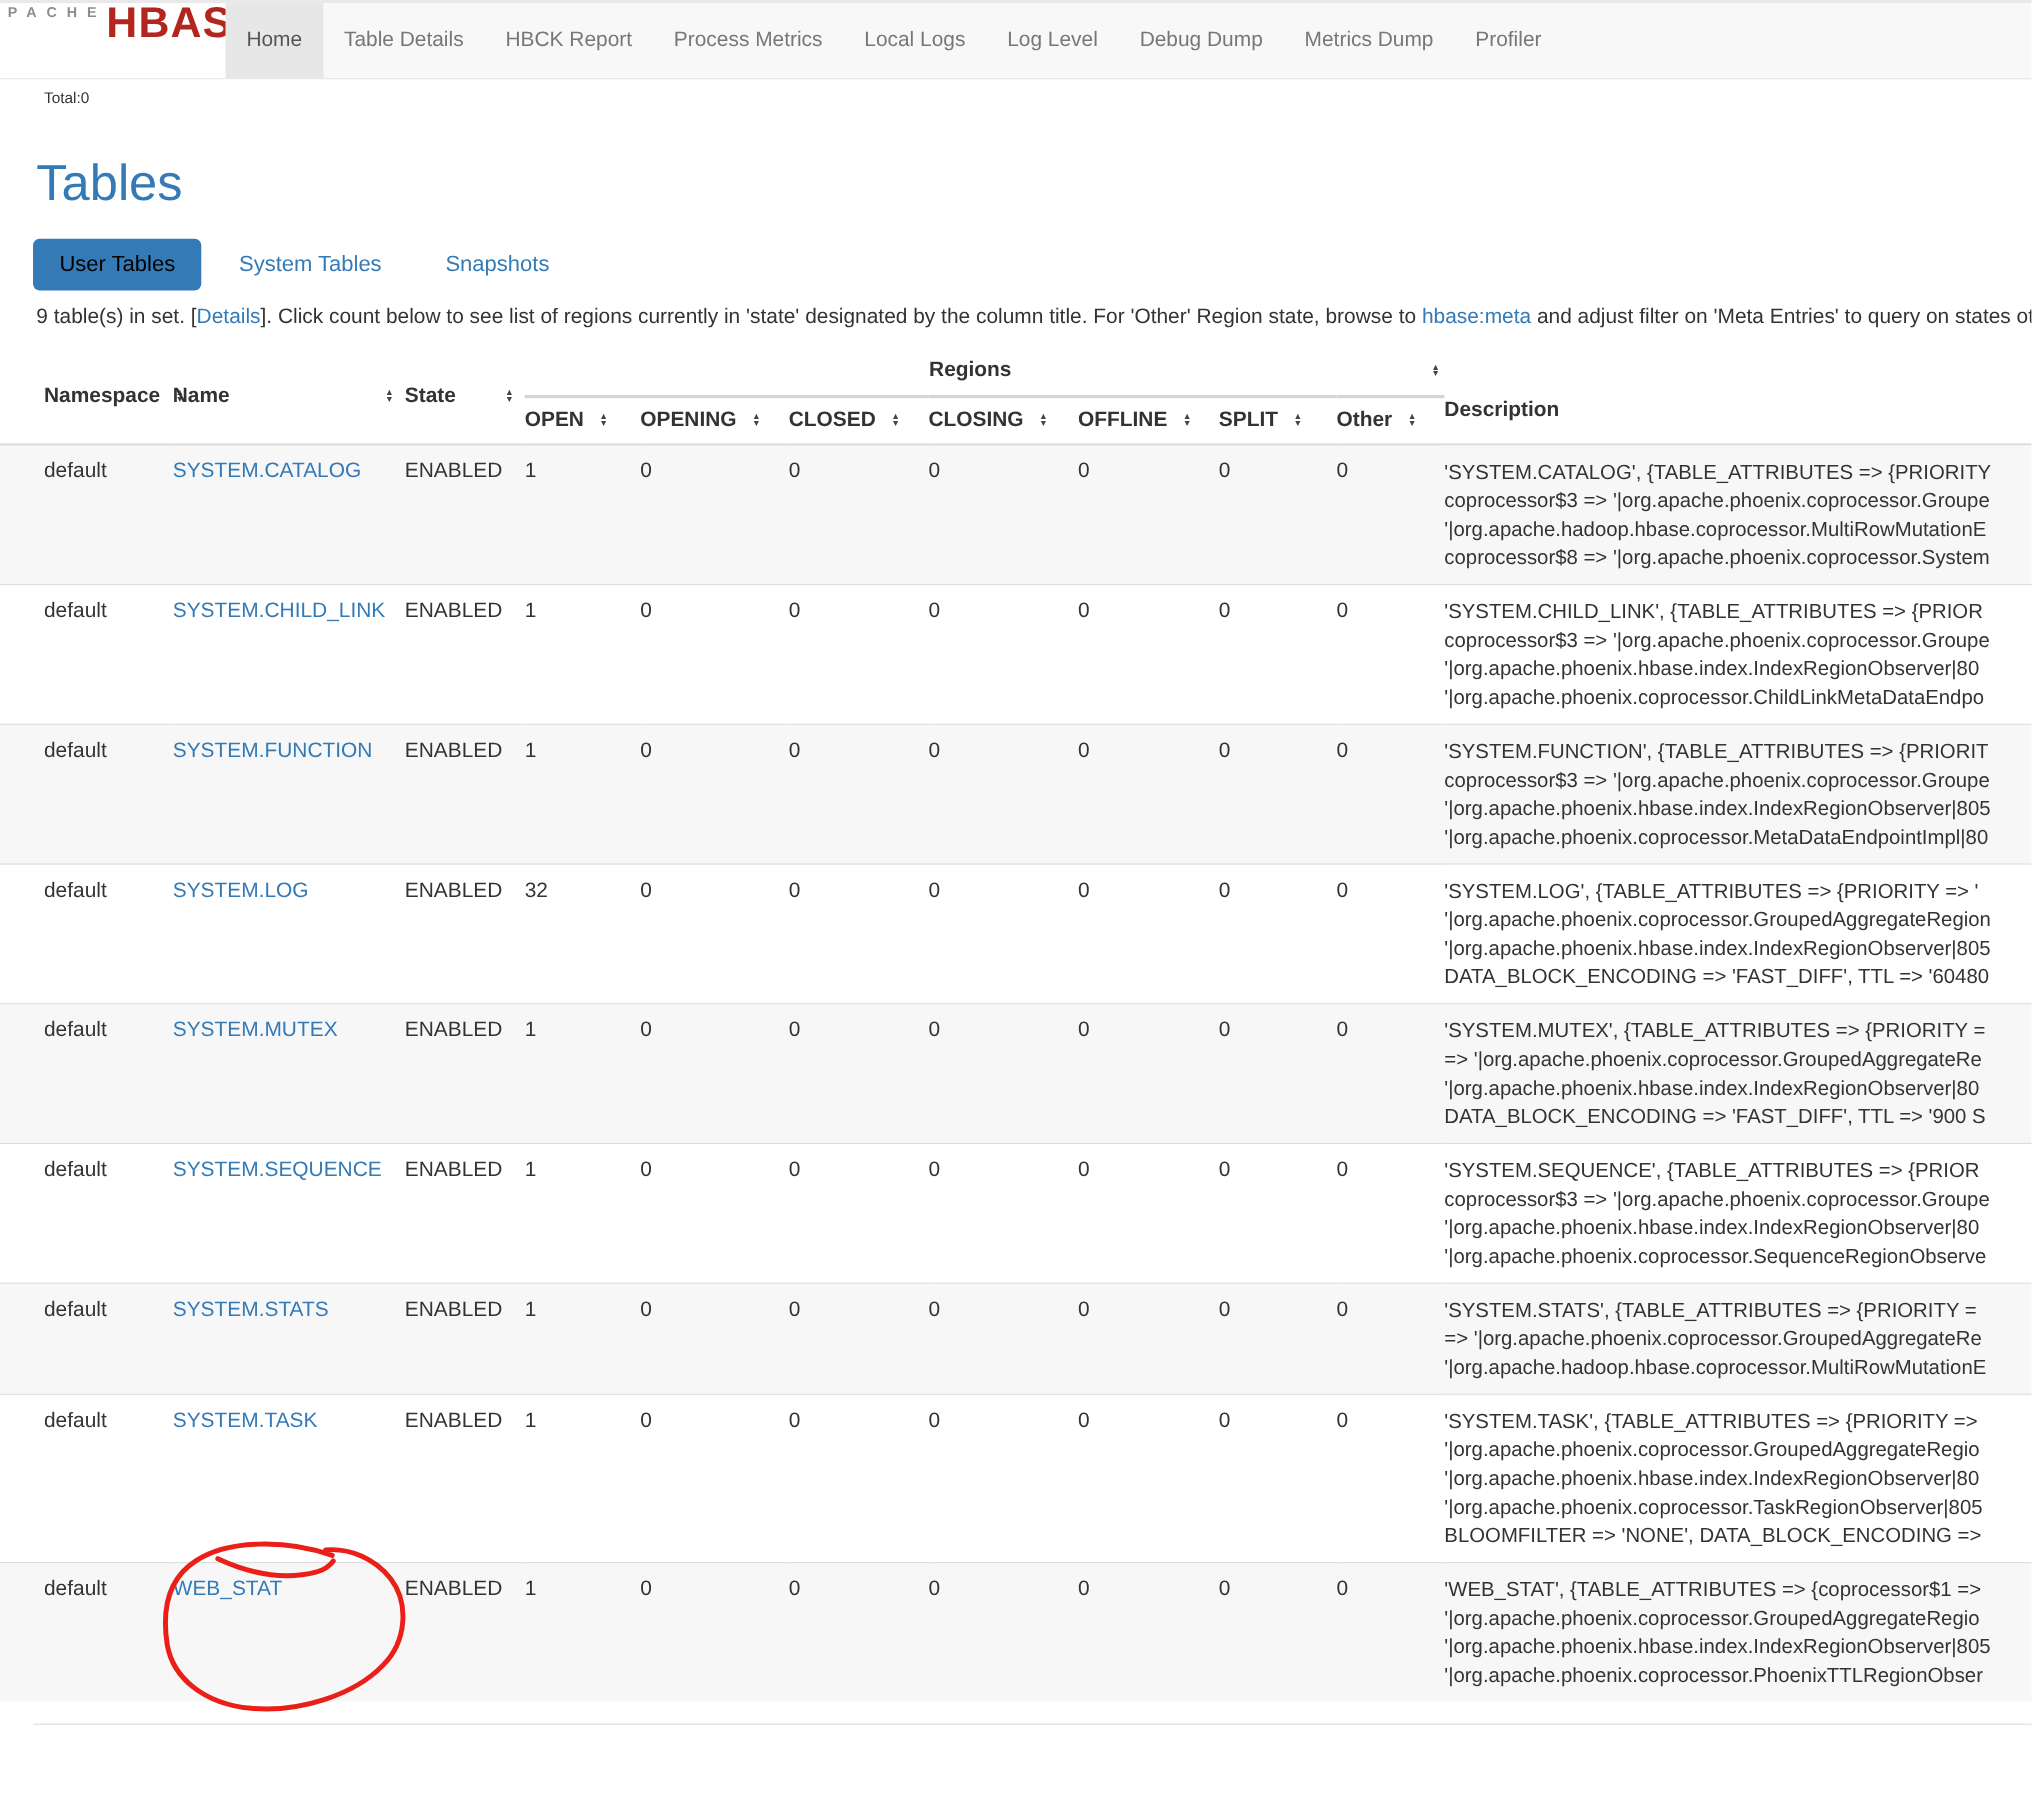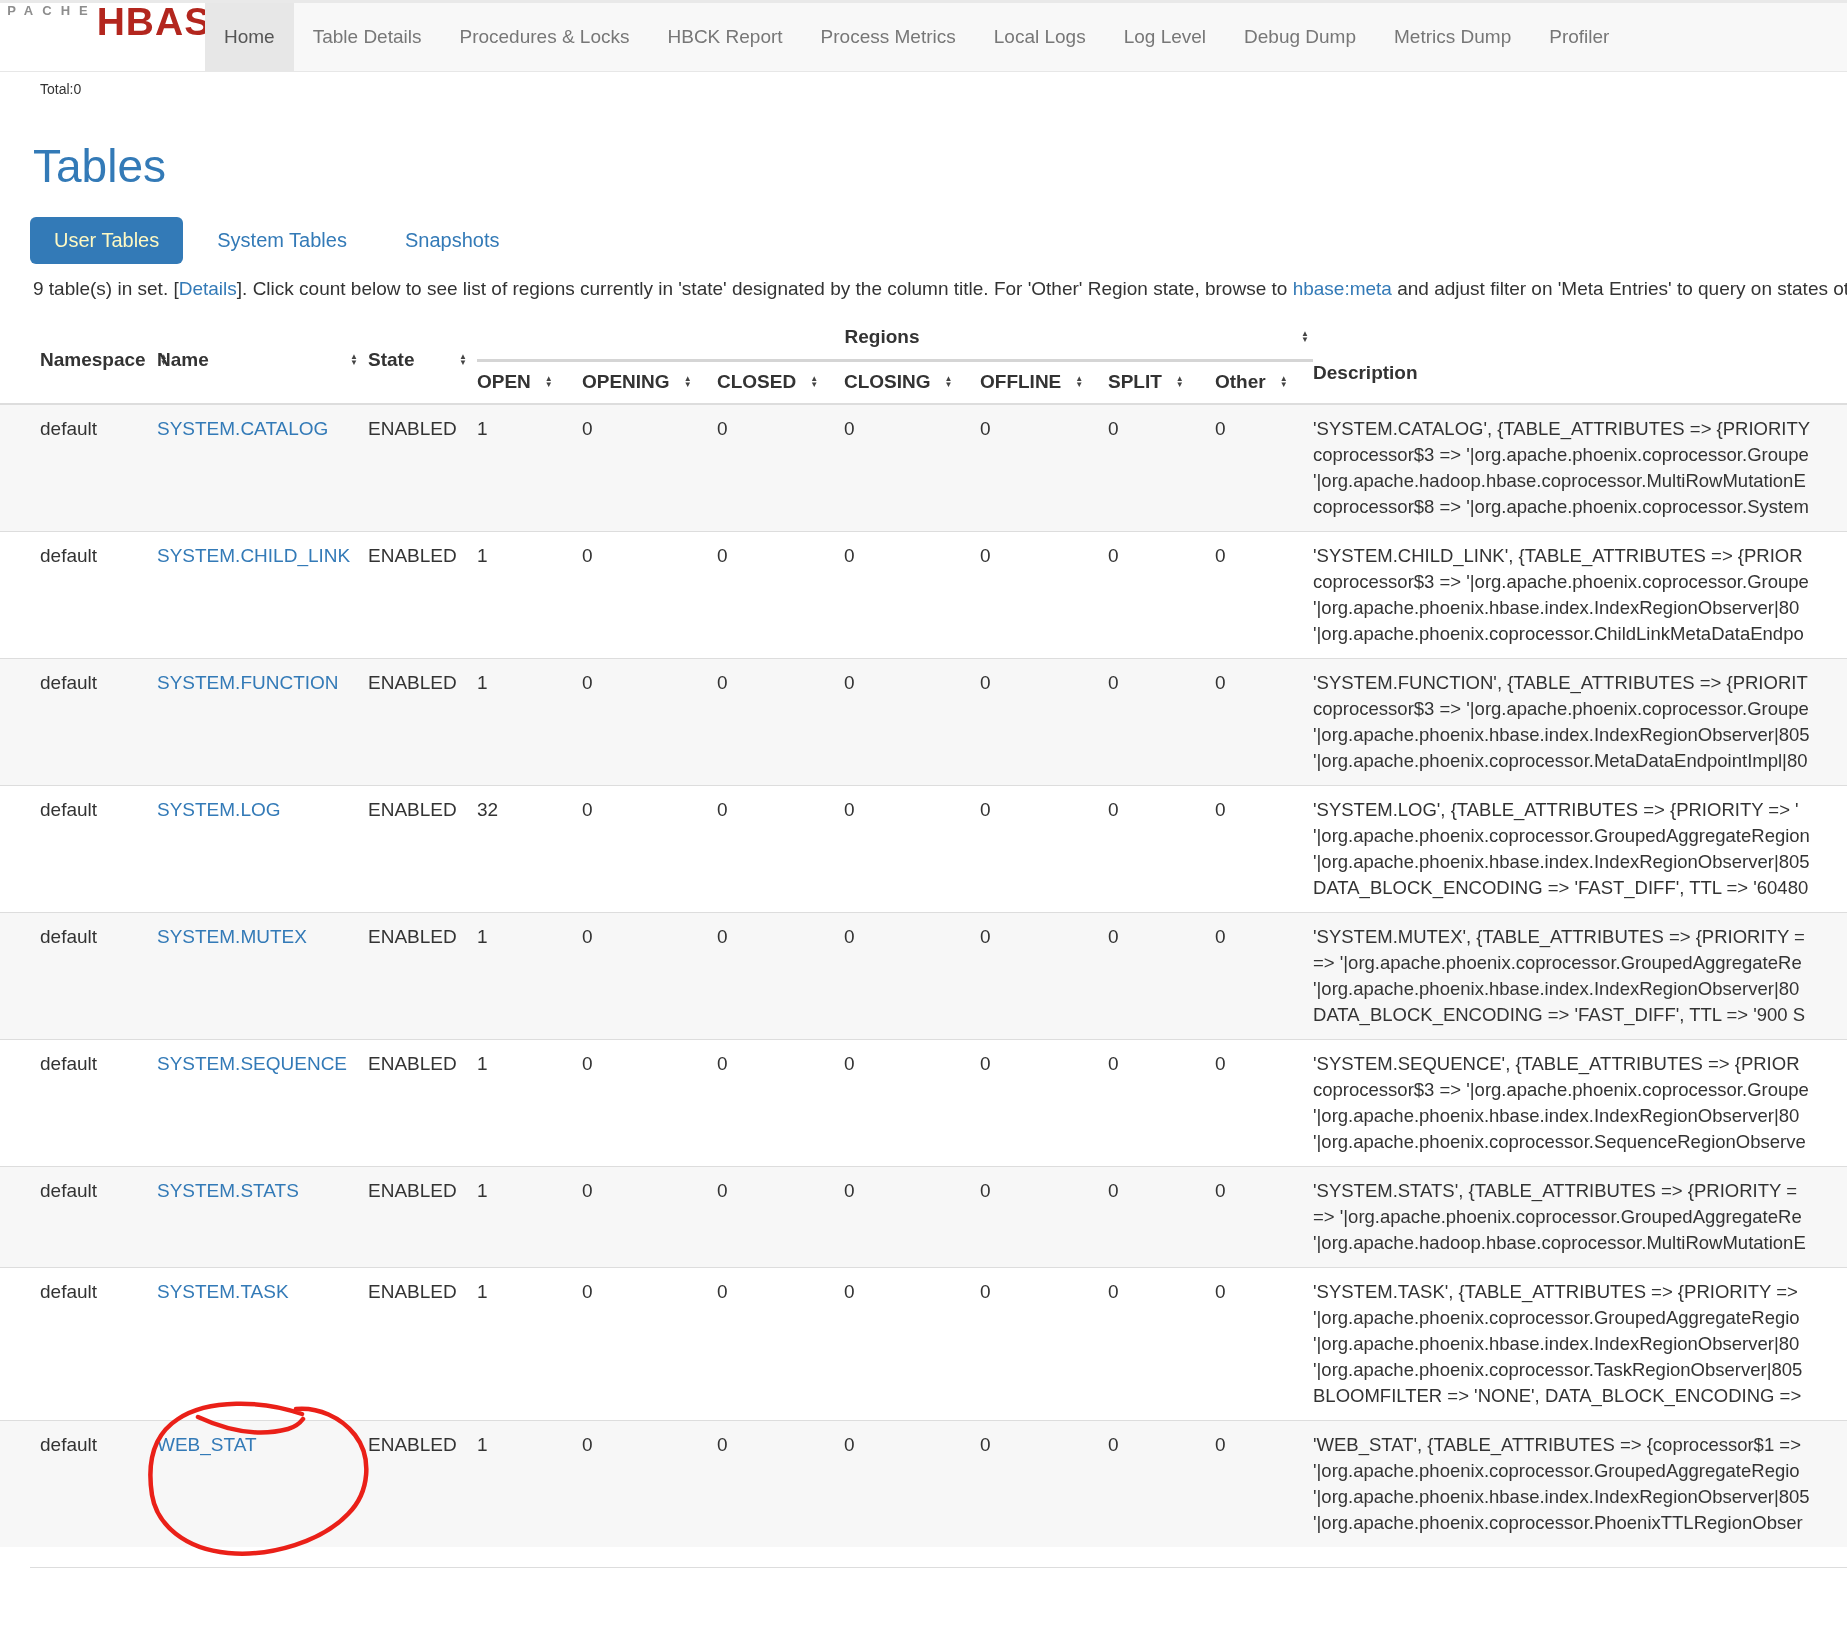--- a/index.html
+++ b/index.html
@@ -17,21 +17,21 @@
   .nav-item { display: flex; align-items: center; padding: 0 19px; font-size: 19px;
     color: #777; text-decoration: none; cursor: pointer; }
   .nav-item.active { background: #e7e7e7; color: #555; }
 
   
   .total-line { margin: 9px 4px 0 40px; font-size: 14px; }
   h1.page-title { margin: 42px 0 0 33px; font-size: 46px; font-weight: 500; color: #337ab7; }
   .pills { margin: 24px 0 0 30px; display: flex; gap: 10px; }
   .pill { padding: 12px 24px; font-size: 20px; border-radius: 6px; color: #337ab7;
     text-decoration: none; cursor: pointer; }
-  .pill.active { background: #337ab7; color: #fef9c3; }
+  .pill.active { background: #337ab7; color: #000000; }
   .summary { margin: 14px 0 0 33px; font-size: 19px; white-space: pre; overflow: hidden; }
   .summary a, a.table-link { color: #337ab7; text-decoration: none; cursor: pointer; }
 
   
   table.tables { margin-top: 16px; width: 1847px; border-collapse: collapse; table-layout: fixed; }
   thead { border-bottom: 2px solid #ddd; }
   th { text-align: left; font-size: 19px; font-weight: bold; color: #333; vertical-align: middle; }
   tr.hrow1 th, tr.hrow2 th { height: 44px; }
   th.regions-group { border-bottom: 3px solid #d5d5d5; }
   .hwrap { display: inline-flex; align-items: center; }
@@ -57,21 +57,20 @@
 <div class="top-strip"></div>
 
 <div class="navbar">
   <a class="brand">
     <span class="brand-apache">APACHE</span>
     <span class="brand-hbase">HBASE</span>
   </a>
   <div style="display:flex;align-items:stretch;">
       <a class="nav-item active">Home</a>
       <a class="nav-item">Table Details</a>
-      <a class="nav-item">Procedures &amp; Locks</a>
       <a class="nav-item">HBCK Report</a>
       <a class="nav-item">Process Metrics</a>
       <a class="nav-item">Local Logs</a>
       <a class="nav-item">Log Level</a>
       <a class="nav-item">Debug Dump</a>
       <a class="nav-item">Metrics Dump</a>
       <a class="nav-item">Profiler</a>
     </div>
 </div>
 

